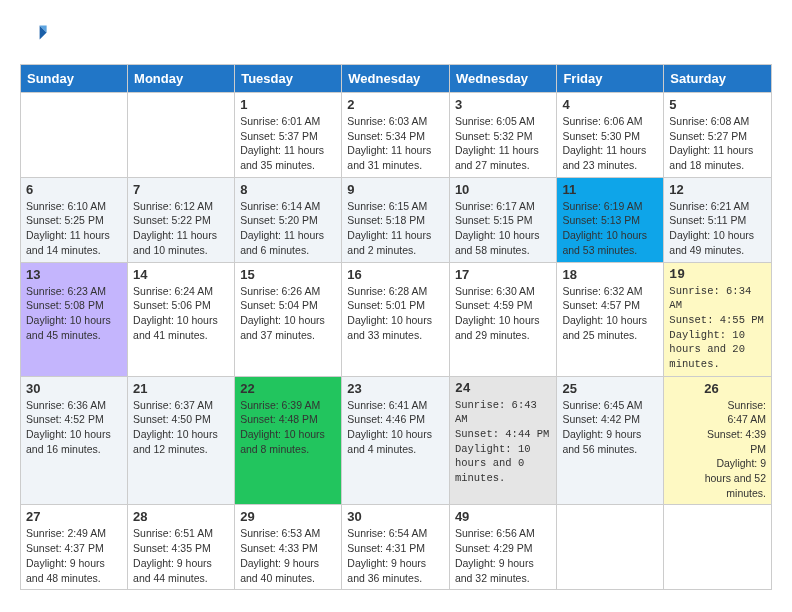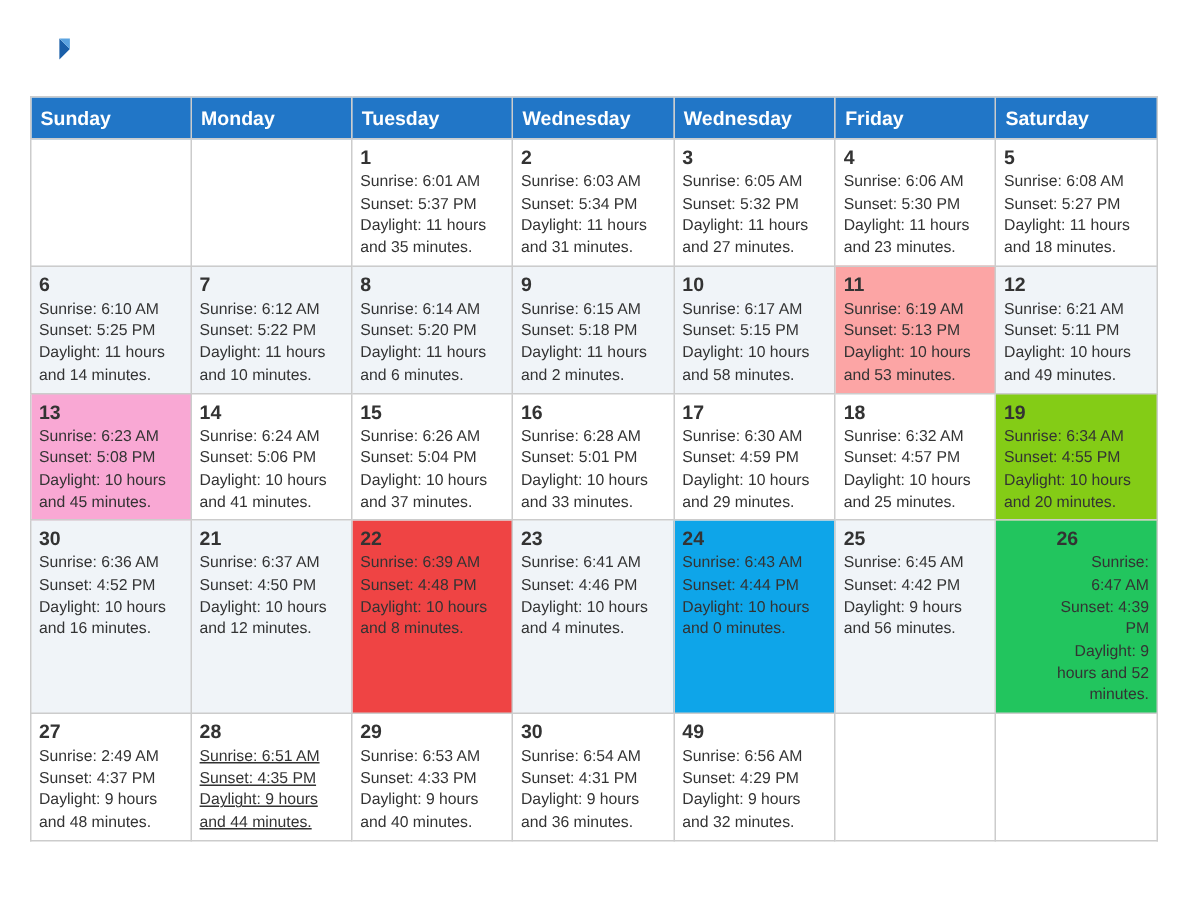--- a/index.html
+++ b/index.html
@@ -179,35 +179,35 @@
           <div class="day-info" style="white-space: pre-line;">Sunrise: 6:15 AM
 Sunset: 5:18 PM
 Daylight: 11 hours and 2 minutes.</div>
         </td>
         <td style="background-color: rgb(240, 244, 248);">
           <div class="day-num">10</div>
           <div class="day-info" style="white-space: pre-line;">Sunrise: 6:17 AM
 Sunset: 5:15 PM
 Daylight: 10 hours and 58 minutes.</div>
         </td>
-        <td style="background-color: #fca5a5;">
+        <td style="background-color: #0ea5e9;">
           <div class="day-num">11</div>
           <div class="day-info" style="white-space: pre-line;">Sunrise: 6:19 AM
 Sunset: 5:13 PM
 Daylight: 10 hours and 53 minutes.</div>
         </td>
         <td style="background-color: rgb(240, 244, 248);">
           <div class="day-num">12</div>
           <div class="day-info" style="white-space: pre-line;">Sunrise: 6:21 AM
 Sunset: 5:11 PM
 Daylight: 10 hours and 49 minutes.</div>
         </td>
       </tr>
       <tr>
-        <td style="background-color: #f9a8d4;">
+        <td style="background-color: #c4b5fd;">
           <div class="day-num">13</div>
           <div class="day-info" style="white-space: pre-line;">Sunrise: 6:23 AM
 Sunset: 5:08 PM
 Daylight: 10 hours and 45 minutes.</div>
         </td>
         <td style="background-color: rgb(255, 255, 255);">
           <div class="day-num">14</div>
           <div class="day-info" style="white-space: pre-line;">Sunrise: 6:24 AM
 Sunset: 5:06 PM
 Daylight: 10 hours and 41 minutes.</div>
@@ -229,81 +229,81 @@
           <div class="day-info" style="white-space: pre-line;">Sunrise: 6:30 AM
 Sunset: 4:59 PM
 Daylight: 10 hours and 29 minutes.</div>
         </td>
         <td style="background-color: rgb(255, 255, 255);">
           <div class="day-num">18</div>
           <div class="day-info" style="white-space: pre-line;">Sunrise: 6:32 AM
 Sunset: 4:57 PM
 Daylight: 10 hours and 25 minutes.</div>
         </td>
-        <td style="background-color: #84cc16;">
+        <td style="background-color: #fef9c3; font-family: Liberation Mono, monospace;">
           <div class="day-num">19</div>
           <div class="day-info" style="white-space: pre-line;">Sunrise: 6:34 AM
 Sunset: 4:55 PM
 Daylight: 10 hours and 20 minutes.</div>
         </td>
       </tr>
       <tr>
         <td style="background-color: rgb(240, 244, 248);">
           <div class="day-num">30</div>
           <div class="day-info" style="white-space: pre-line;">Sunrise: 6:36 AM
 Sunset: 4:52 PM
 Daylight: 10 hours and 16 minutes.</div>
         </td>
         <td style="background-color: rgb(240, 244, 248);">
           <div class="day-num">21</div>
           <div class="day-info" style="white-space: pre-line;">Sunrise: 6:37 AM
 Sunset: 4:50 PM
 Daylight: 10 hours and 12 minutes.</div>
         </td>
-        <td style="background-color: #ef4444;">
+        <td style="background-color: #22c55e;">
           <div class="day-num">22</div>
           <div class="day-info" style="white-space: pre-line;">Sunrise: 6:39 AM
 Sunset: 4:48 PM
 Daylight: 10 hours and 8 minutes.</div>
         </td>
         <td style="background-color: rgb(240, 244, 248);">
           <div class="day-num">23</div>
           <div class="day-info" style="white-space: pre-line;">Sunrise: 6:41 AM
 Sunset: 4:46 PM
 Daylight: 10 hours and 4 minutes.</div>
         </td>
-        <td style="background-color: #0ea5e9;">
+        <td style="background-color: #e5e5e5; font-family: Liberation Mono, monospace;">
           <div class="day-num">24</div>
           <div class="day-info" style="white-space: pre-line;">Sunrise: 6:43 AM
 Sunset: 4:44 PM
 Daylight: 10 hours and 0 minutes.</div>
         </td>
         <td style="background-color: rgb(240, 244, 248);">
           <div class="day-num">25</div>
           <div class="day-info" style="white-space: pre-line;">Sunrise: 6:45 AM
 Sunset: 4:42 PM
 Daylight: 9 hours and 56 minutes.</div>
         </td>
-        <td style="background-color: #22c55e; padding-left: 40px;">
+        <td style="background-color: #fef9c3; padding-left: 40px;">
           <div class="day-num">26</div>
           <div class="day-info" style="white-space: pre-line; text-align: right;">Sunrise: 6:47 AM
 Sunset: 4:39 PM
 Daylight: 9 hours and 52 minutes.</div>
         </td>
       </tr>
       <tr>
         <td style="background-color: rgb(255, 255, 255);">
           <div class="day-num">27</div>
           <div class="day-info" style="white-space: pre-line;">Sunrise: 2:49 AM
 Sunset: 4:37 PM
 Daylight: 9 hours and 48 minutes.</div>
         </td>
         <td style="background-color: rgb(255, 255, 255);">
           <div class="day-num">28</div>
-          <div class="day-info" style="white-space: pre-line; text-decoration: underline;">Sunrise: 6:51 AM
+          <div class="day-info" style="white-space: pre-line;">Sunrise: 6:51 AM
 Sunset: 4:35 PM
 Daylight: 9 hours and 44 minutes.</div>
         </td>
         <td style="background-color: rgb(255, 255, 255);">
           <div class="day-num">29</div>
           <div class="day-info" style="white-space: pre-line;">Sunrise: 6:53 AM
 Sunset: 4:33 PM
 Daylight: 9 hours and 40 minutes.</div>
         </td>
         <td style="background-color: rgb(255, 255, 255);">

